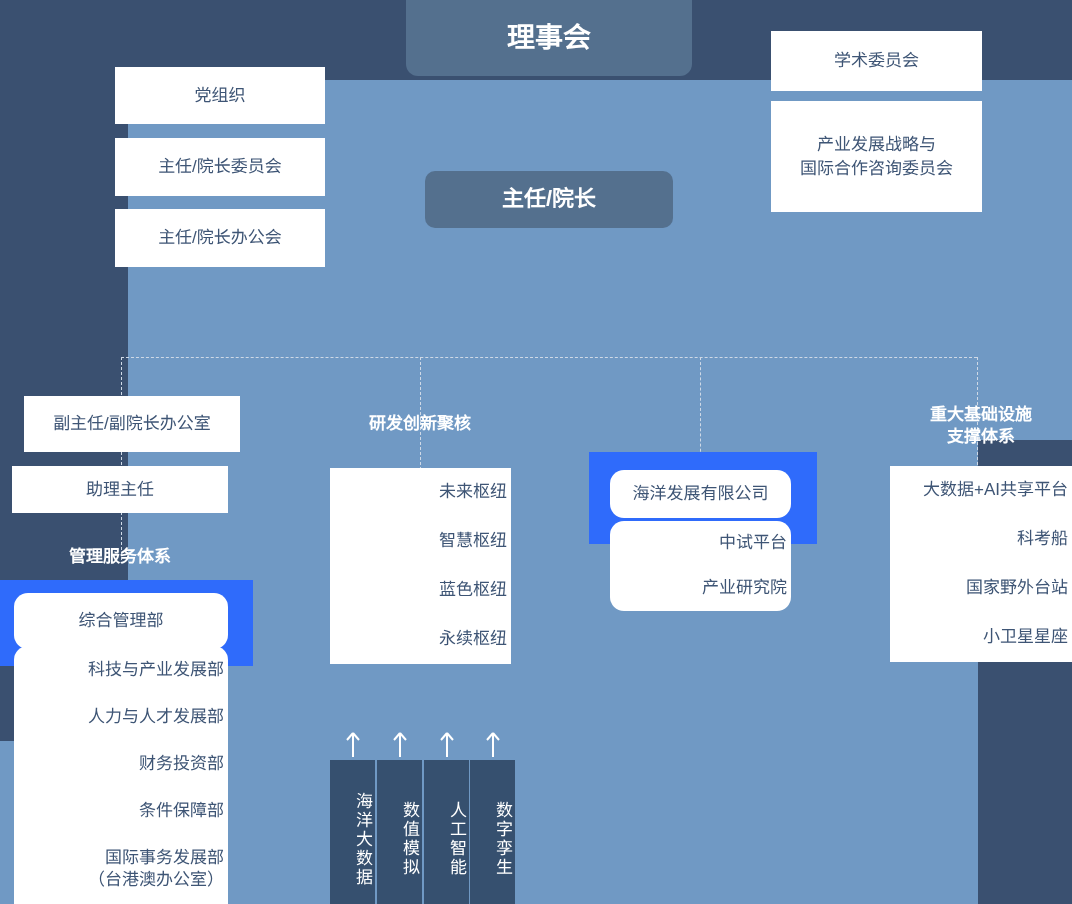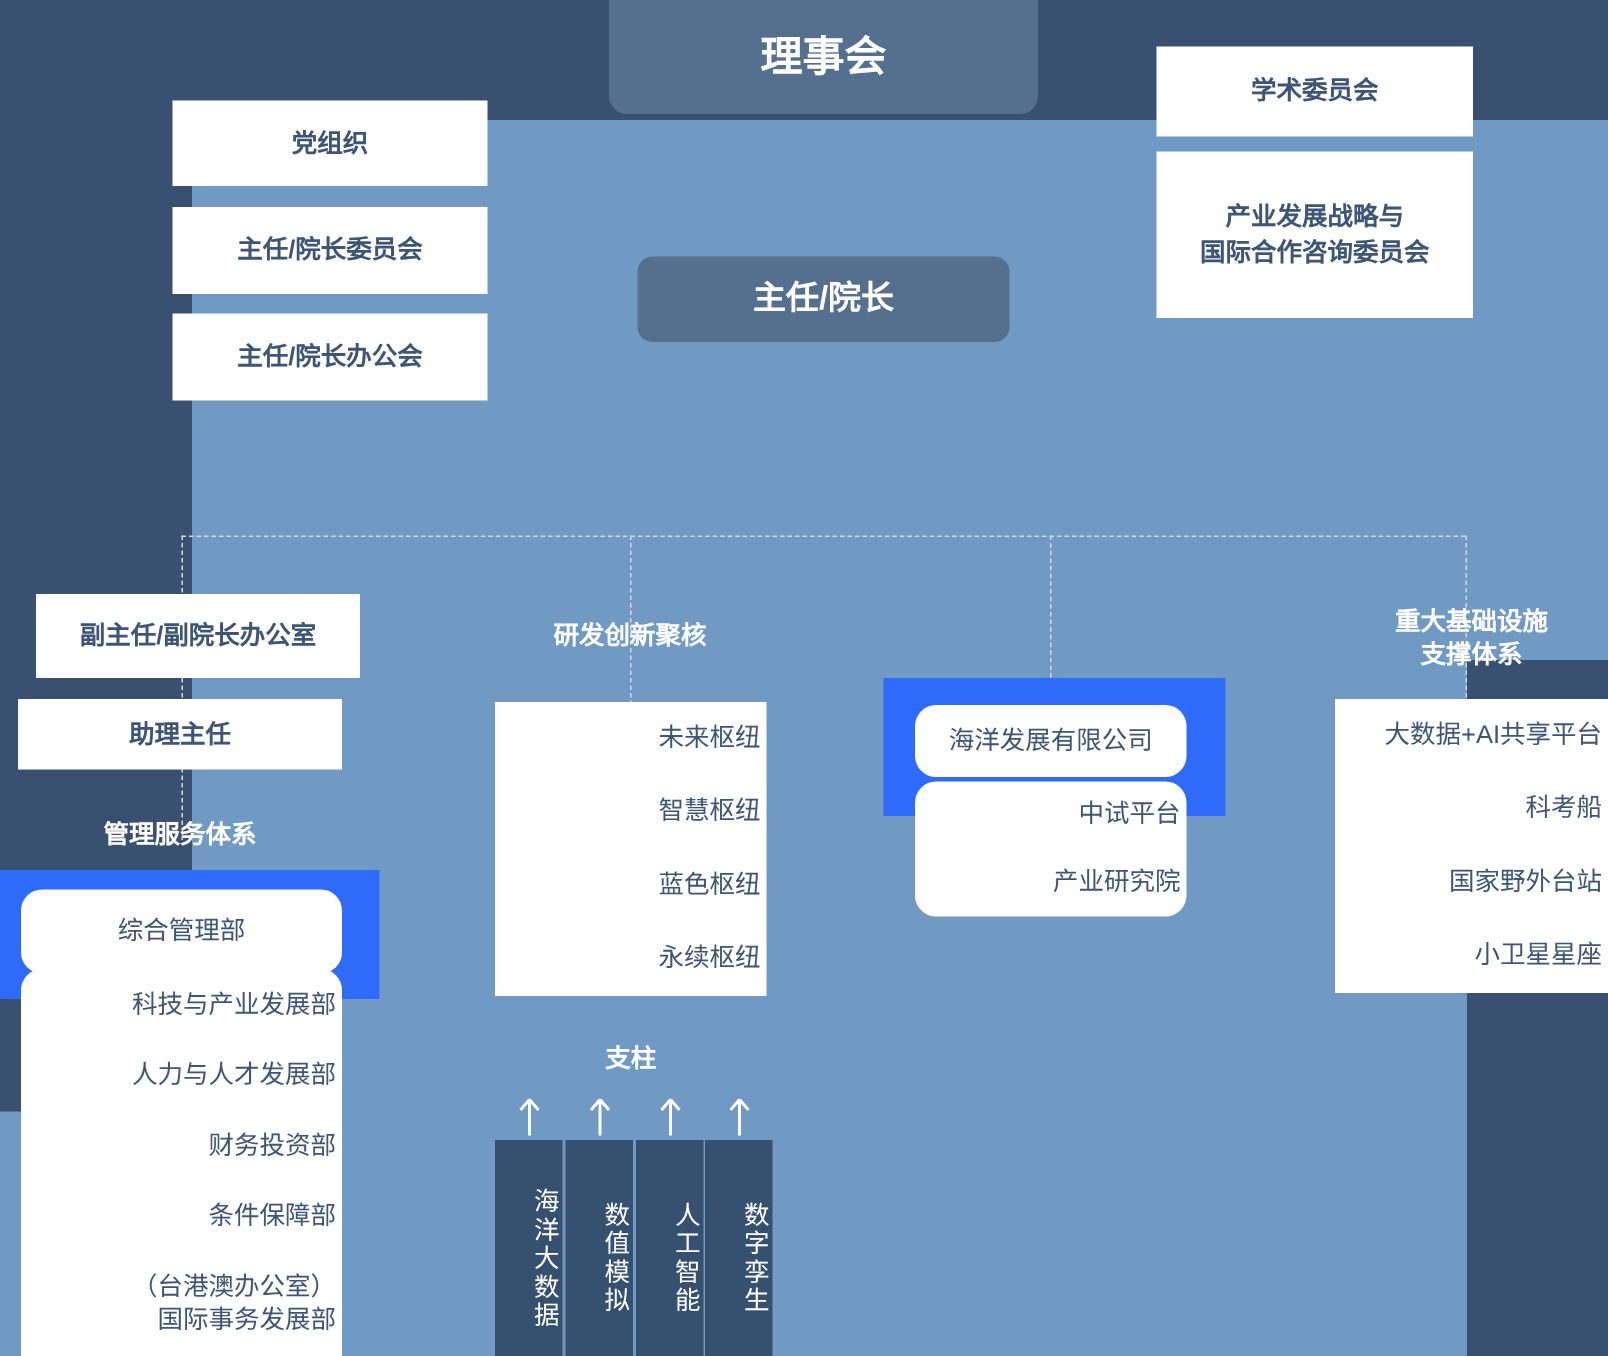--- a/index.html
+++ b/index.html
@@ -19,21 +19,20 @@
 
   
   .box{
     position:absolute;
     box-sizing:border-box;
     display:flex;
     align-items:center;
     justify-content:center;
     text-align:center;
     line-height:1.38;
-    font-weight:bold;
   }
   .box-white{
     background:#ffffff;
     color:#3e5575;
     font-size:17px;
   }
   .box-slate{
     background:#54708e;
     color:#ffffff;
     font-weight:bold;
@@ -169,43 +168,40 @@
   </div>
 
   <div class="hl" style="left:0px;top:580px;width:253px;height:86px;"></div>
 
   <div class="stack" style="left:14px;top:646px;width:214px;height:258px;border-radius:14px 14px 0 0;">
     <div class="row">科技与产业发展部</div>
     <div class="row">人力与人才发展部</div>
     <div class="row">财务投资部</div>
     <div class="row">条件保障部</div>
     <div class="row">
+      <div>国际事务发展部</div>
       <div>（台港澳办公室）</div>
-      <div>国际事务发展部</div>
     </div>
   </div>
 
   <div class="card" style="left:14px;top:593px;width:214px;height:56px;">
     <span>综合管理部</span>
   </div>
 
   <div class="sec-title" style="left:320px;top:413px;width:200px;">
     <span>研发创新聚核</span>
   </div>
 
   <div class="stack" style="left:330px;top:468px;width:181px;height:196px;">
     <div class="row">未来枢纽</div>
     <div class="row">智慧枢纽</div>
     <div class="row">蓝色枢纽</div>
     <div class="row">永续枢纽</div>
   </div>
 
-  <div class="sec-title" style="left:330px;top:695px;width:181px;">
-    <span>支柱</span>
-  </div>
 
   <div class="arrow" style="left:342px;top:730px;">
     <svg width="22" height="28" viewBox="0 0 22 28">
         <path d="M11 3 L11 27 M11 3 L5 10 M11 3 L17 10" stroke="#ffffff" stroke-width="2" fill="none"></path>
       </svg>
   </div>
   <div class="arrow" style="left:389px;top:730px;">
     <svg width="22" height="28" viewBox="0 0 22 28">
         <path d="M11 3 L11 27 M11 3 L5 10 M11 3 L17 10" stroke="#ffffff" stroke-width="2" fill="none"></path>
       </svg>

